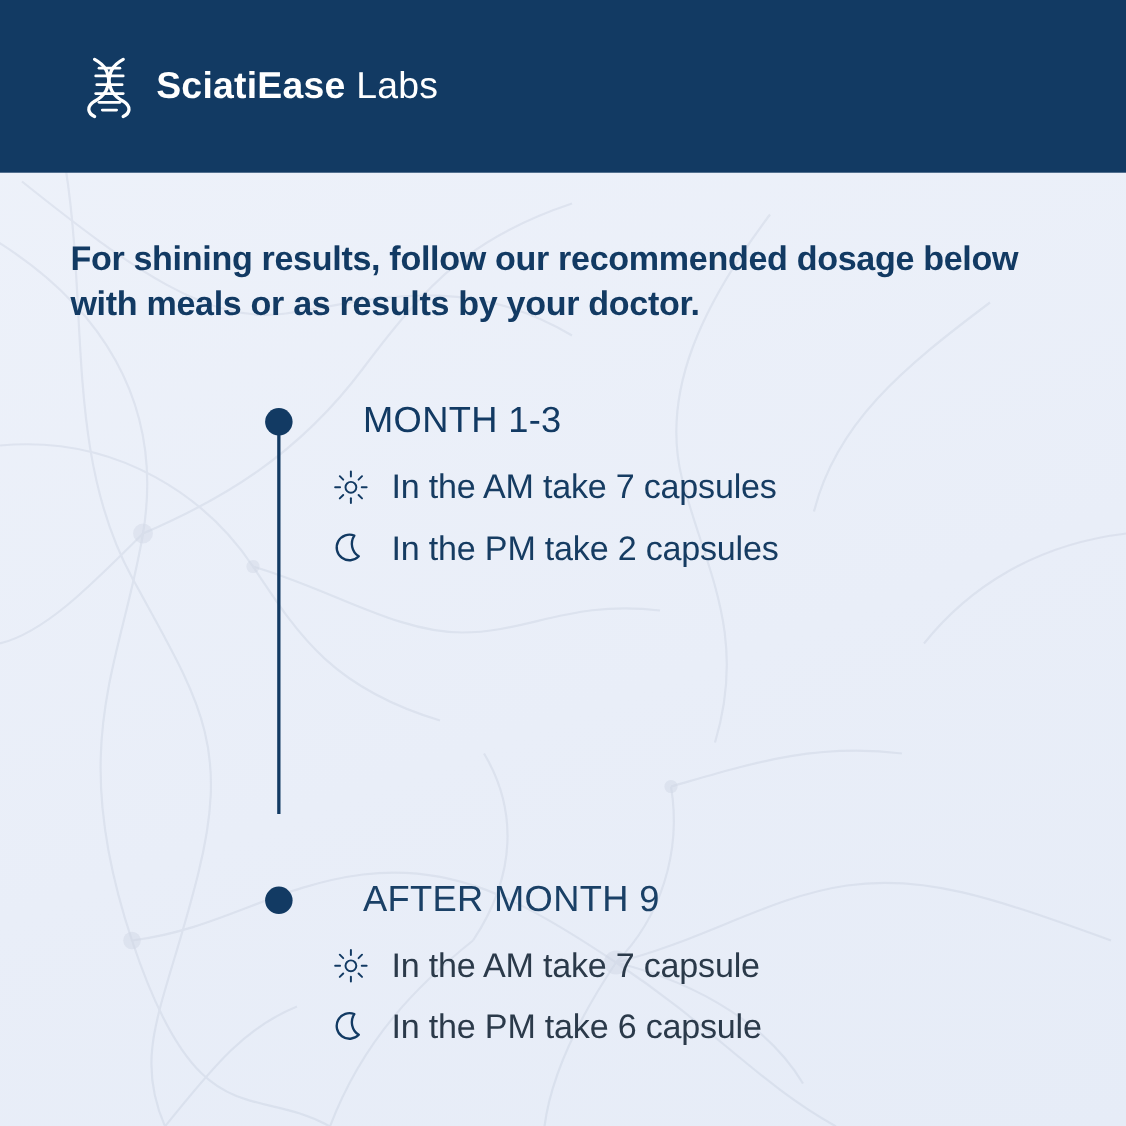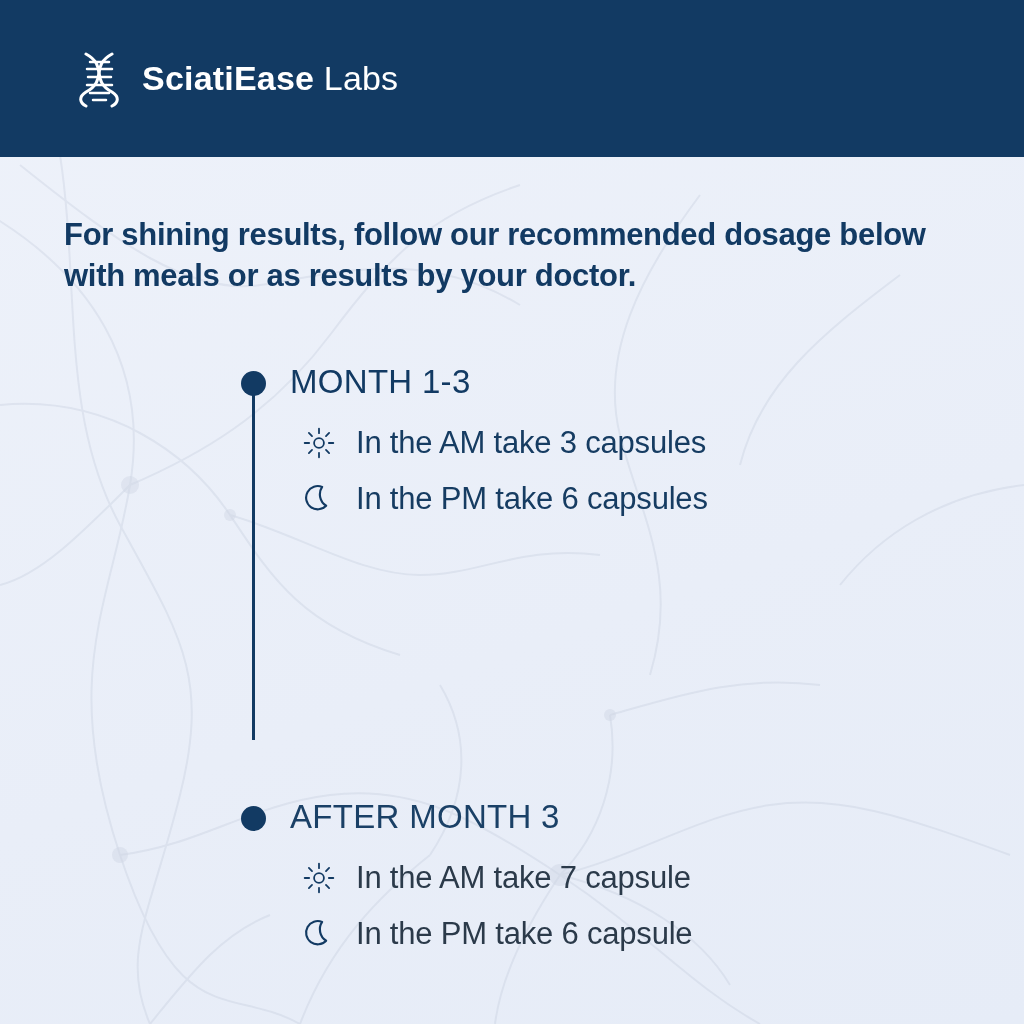--- a/index.html
+++ b/index.html
@@ -106,20 +106,21 @@
     border-radius: 50%;
     background: #123a63;
   }
   .tl-title {
     font-size: 33px;
     color: #123a63;
     letter-spacing: 0.3px;
     line-height: 1;
     margin-bottom: 26px;
     white-space: nowrap;
+    margin-left: 40px;
   }
   .tl-row {
     display: flex;
     align-items: center;
     gap: 18px;
     margin: 0 0 18px 10px;
   }
   .tl-row .ico {
     width: 38px;
     height: 38px;
@@ -211,36 +212,36 @@
               <path d="M19 30 L19 35"></path>
               <path d="M3 19 L8 19"></path>
               <path d="M30 19 L35 19"></path>
               <path d="M7.7 7.7 L11.2 11.2"></path>
               <path d="M26.8 26.8 L30.3 30.3"></path>
               <path d="M30.3 7.7 L26.8 11.2"></path>
               <path d="M11.2 26.8 L7.7 30.3"></path>
             </g>
           </svg>
         </span>
-        <span class="txt">In the AM take 3 capsules</span>
+        <span class="txt">In the AM take 7 capsules</span>
       </div>
 
       <div class="tl-row">
         <span class="ico">
           <svg viewBox="0 0 38 38" width="34" height="34">
             <path d="M27 26.5 A 13 13 0 1 1 22.5 5.5 A 15 15 0 0 0 27 26.5 Z" fill="none" stroke="#123a63" stroke-width="2.4" stroke-linejoin="round"></path>
           </svg>
         </span>
-        <span class="txt">In the PM take 6 capsules</span>
+        <span class="txt">In the PM take 2 capsules</span>
       </div>
     </div>
 
     <div class="tl-block second">
       <div class="tl-dot"></div>
-      <div class="tl-title">AFTER MONTH 3</div>
+      <div class="tl-title">AFTER MONTH 9</div>
 
       <div class="tl-row">
         <span class="ico">
           <svg viewBox="0 0 38 38" width="34" height="34">
             <g stroke="#123a63" stroke-width="2" stroke-linecap="round" fill="none">
               <circle cx="19" cy="19" r="5.5"></circle>
               <path d="M19 3 L19 8"></path>
               <path d="M19 30 L19 35"></path>
               <path d="M3 19 L8 19"></path>
               <path d="M30 19 L35 19"></path>

